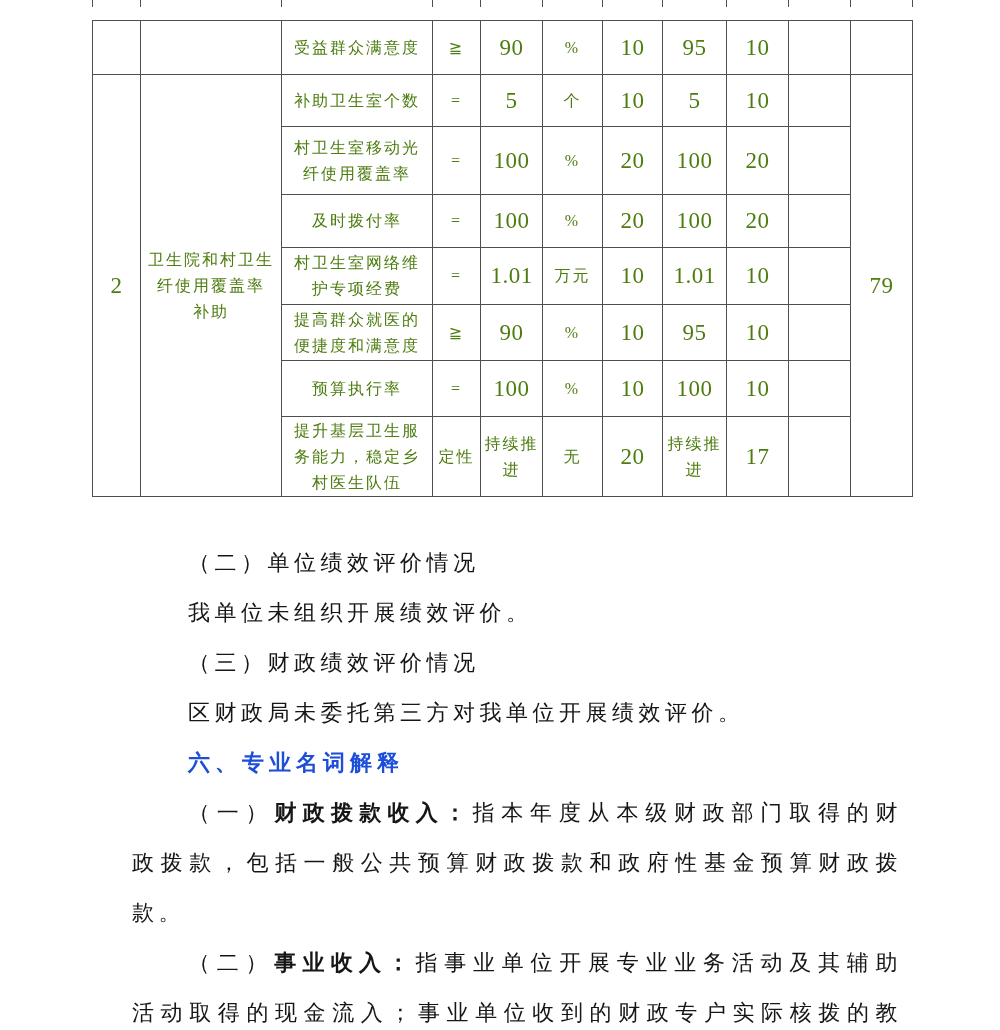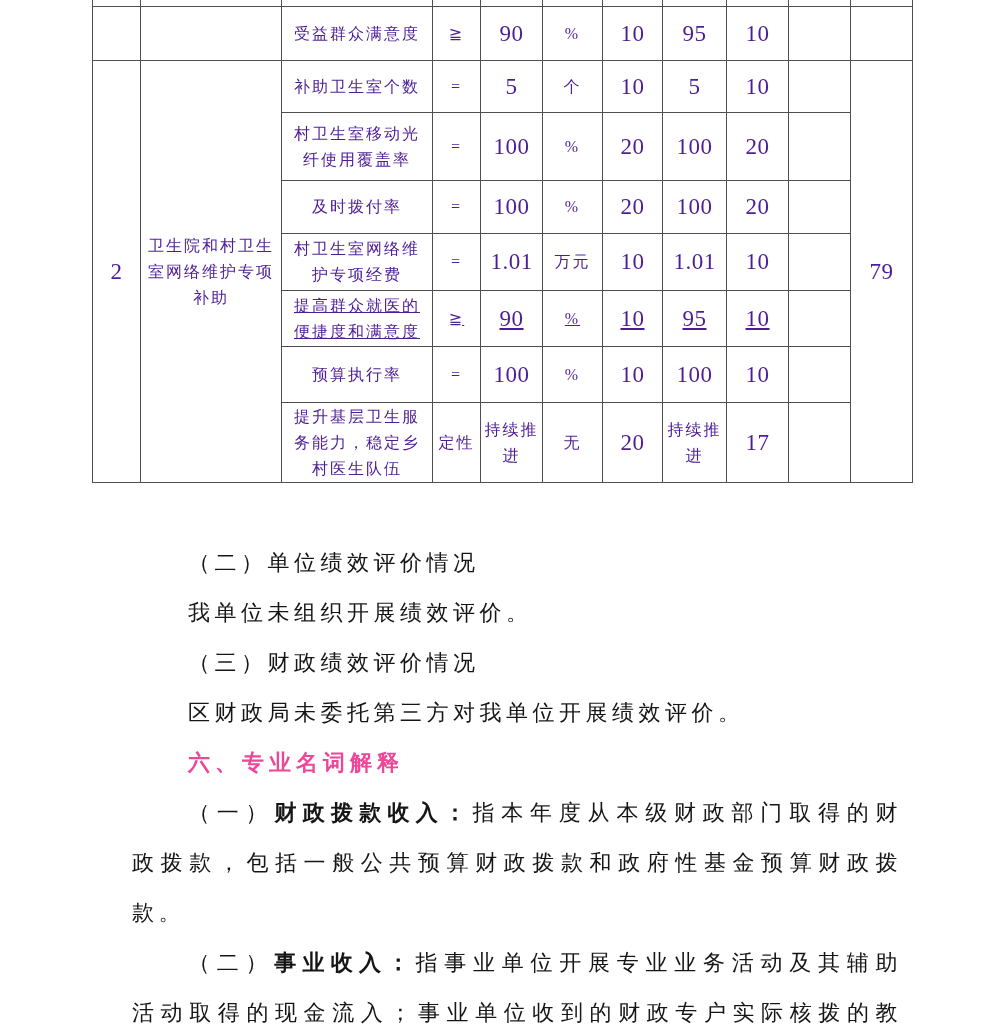--- a/index.html
+++ b/index.html
@@ -4,44 +4,44 @@
 <style>
   html,body{margin:0;padding:0;background:#fff;}
   .page{
     position:relative;width:1000px;height:1030px;background:#ffffff;
     font-family:"Liberation Serif", serif;color:#1b1b1b;overflow:hidden;
   }
   
   .stub{position:absolute;top:0;width:1px;height:7px;background:#4f4f4f;}
   
   table.perf{
-    position:absolute;left:92px;top:6px;
+    position:absolute;left:92px;top:20px;
     border-collapse:collapse;table-layout:fixed;
     font-size:16px;letter-spacing:2px;text-align:center;
-    color:#4c1d95;
+    color:#4d7c0f;
   }
   table.perf td{
     border:1px solid #4f4f4f;padding:0 2px;vertical-align:middle;
     line-height:26px;overflow:hidden;
   }
   .pre{white-space:pre-line;}
   .num{font-size:23px;letter-spacing:0.5px;}
   tr.r1{height:54px;} tr.r2{height:52px;} tr.r3{height:68px;} tr.r4{height:53px;padding-left:20px;}
-  tr.r5{height:57px;} tr.r6{height:56px;text-decoration:underline;} tr.r7{height:56px;} tr.r8{height:80px;padding-left:8px;}
+  tr.r5{height:57px;} tr.r6{height:56px;} tr.r7{height:56px;} tr.r8{height:80px;padding-left:8px;}
   
   .bline{
     position:absolute;left:132px;height:30px;line-height:30px;
     font-size:22px;letter-spacing:4.5px;white-space:nowrap;color:#161616;
   }
   .bline.indent{padding-left:56px;}
   .bline.fill{width:770px;white-space:normal;text-align:justify;text-align-last:justify;}
   .bline.fill.indent{width:714px;}
   .bline .term{font-family:"Liberation Sans", sans-serif;font-weight:bold;letter-spacing:4px;}
   .bline.head{
-    font-family:"Liberation Sans", sans-serif;font-weight:bold;letter-spacing:5px;color:#ec4899;
+    font-family:"Liberation Sans", sans-serif;font-weight:bold;letter-spacing:5px;color:#1d4ed8;
   }
 </style>
 </head>
 <body>
 
 <div class="page">
 
   <div class="stub" style="left:92px"></div>
   <div class="stub" style="left:140px"></div>
   <div class="stub" style="left:281px"></div>
@@ -79,21 +79,21 @@
       <td>%</td>
       <td class="num">10</td>
       <td class="num">95</td>
       <td class="num">10</td>
       <td></td>
       <td></td>
     </tr>
     <tr class="r2">
       <td rowspan="7" class="num">2</td>
       <td rowspan="7" class="pre">卫生院和村卫生
-室网络维护专项
+纤使用覆盖率
 补助</td>
       <td class="pre">补助卫生室个数</td>
       <td>=</td>
       <td class="num">5</td>
       <td>个</td>
       <td class="num">10</td>
       <td class="num">5</td>
       <td class="num">10</td>
       <td></td>
       <td rowspan="7" class="num">79</td>

